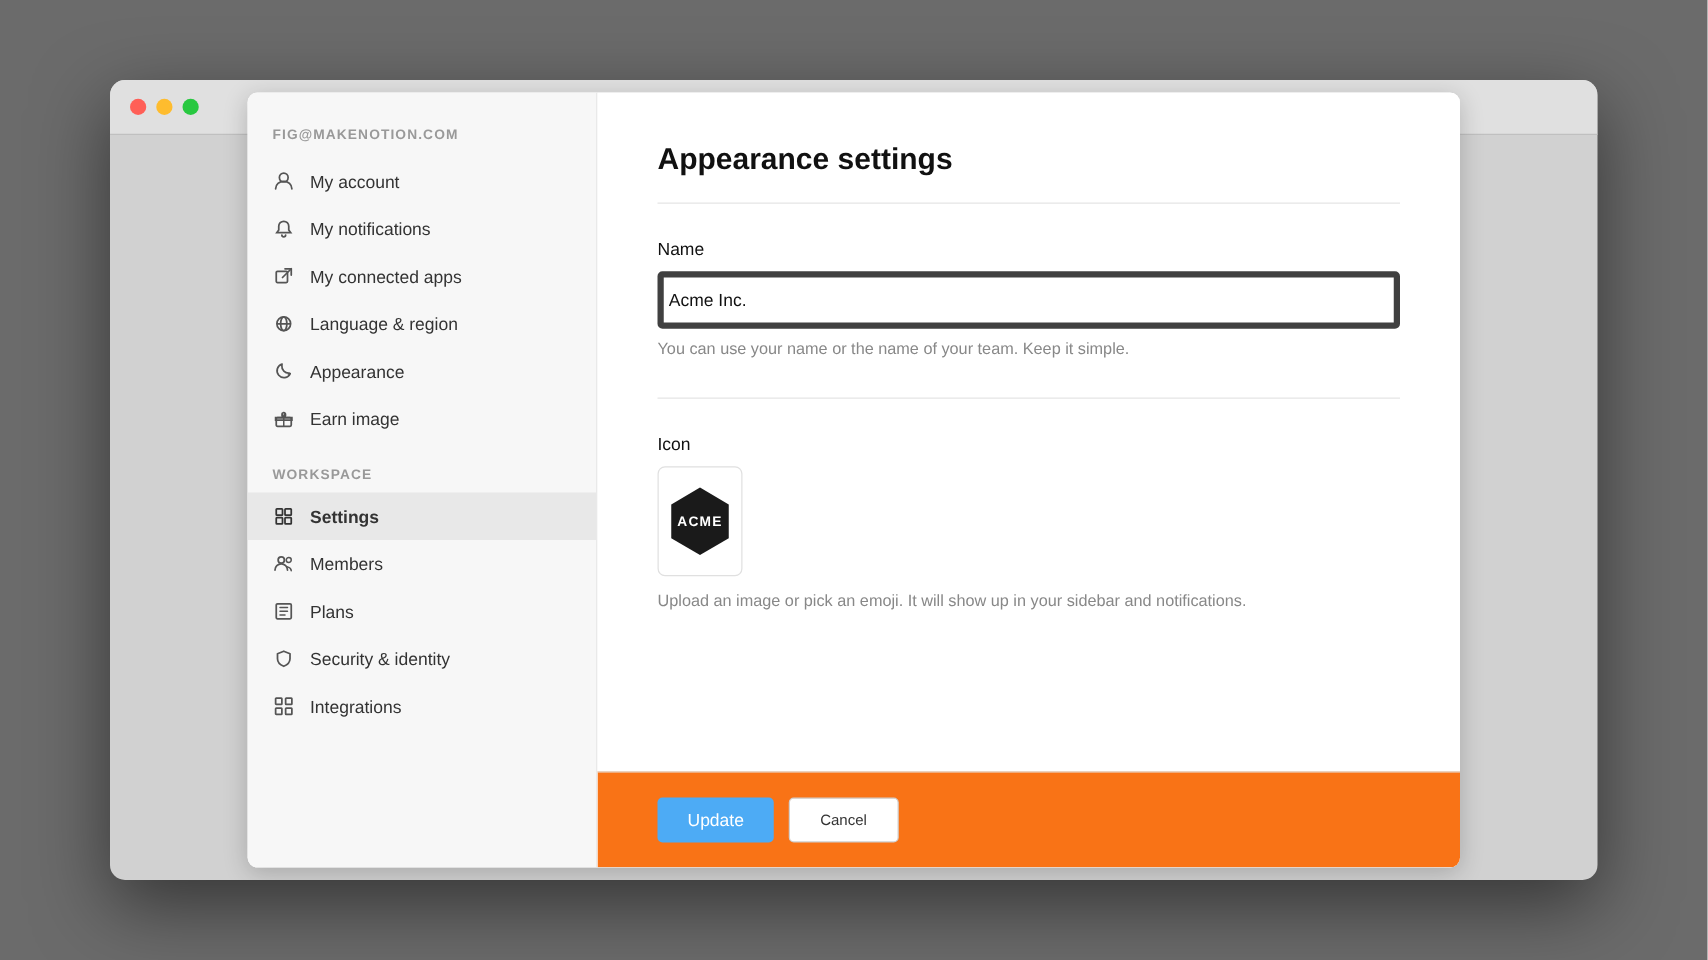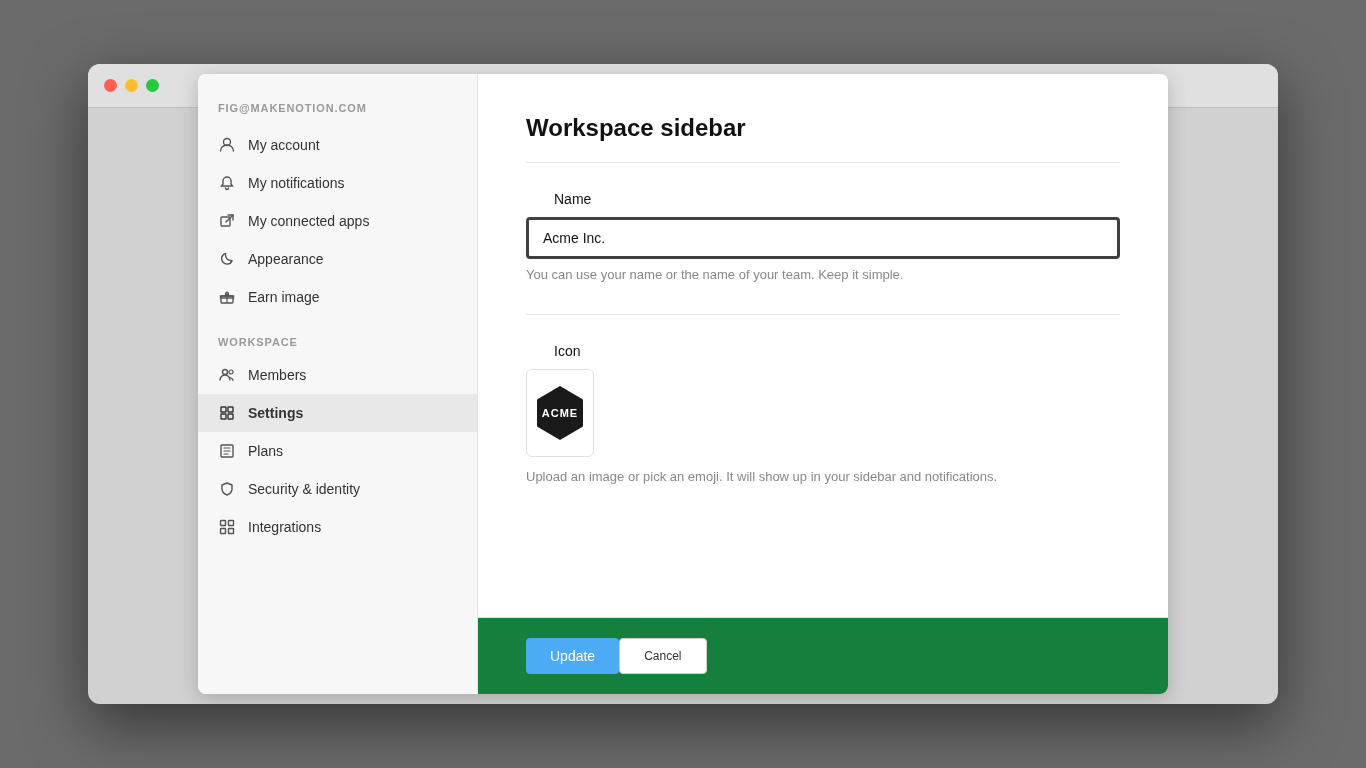--- a/index.html
+++ b/index.html
@@ -136,27 +136,26 @@
       height: 1px;
       background: #e5e5e5;
       margin: 0 0 28px 0;
     }
 
     .field-label {
       font-size: 14px;
       font-weight: 500;
       color: #111;
       margin-bottom: 10px;
-      margin-left: 28px;
     }
 
     .text-input {
       width: 100%;
-      padding: 10px 14px;
-      border: 3px solid #404040;
+      padding: 10px 4px;
+      border: 5px solid #404040;
       border-radius: 4px;
       font-size: 14px;
       color: #111;
       outline: none;
       background: #fff;
     }
 
     .field-hint {
       font-size: 13px;
       color: #888;
@@ -184,21 +183,22 @@
     .acme-logo {
       width: 62px;
       height: 62px;
     }
 
     
     .footer {
       padding: 20px 48px;
       border-top: 1px solid #e5e5e5;
       display: flex;
-      background: #15803d;
+      gap: 12px;
+      background: #f97316;
     }
 
     .btn-primary {
       padding: 10px 24px;
       background: #4dabf5;
       color: #fff;
       border: none;
       border-radius: 4px;
       font-size: 14px;
       font-weight: 500;
@@ -255,20 +255,30 @@
         <span class="icon">
           <svg width="16" height="16" viewBox="0 0 16 16" fill="none">
             <rect x="2" y="4" width="9" height="9" rx="1" stroke="#555" stroke-width="1.4"></rect>
             <path d="M9 2h5v5" stroke="#555" stroke-width="1.4" stroke-linecap="round" stroke-linejoin="round"></path>
             <path d="M14 2L7 9" stroke="#555" stroke-width="1.4" stroke-linecap="round"></path>
           </svg>
         </span>
         <span>My connected apps</span>
       </div>
 
+      <div class="sidebar-item">
+        <span class="icon">
+          <svg width="16" height="16" viewBox="0 0 16 16" fill="none">
+            <circle cx="8" cy="8" r="5.5" stroke="#555" stroke-width="1.4"></circle>
+            <ellipse cx="8" cy="8" rx="2.5" ry="5.5" stroke="#555" stroke-width="1.4"></ellipse>
+            <path d="M2.5 8h11" stroke="#555" stroke-width="1.4"></path>
+          </svg>
+        </span>
+        <span>Language &amp; region</span>
+      </div>
 
       <div class="sidebar-item">
         <span class="icon">
           <svg width="16" height="16" viewBox="0 0 16 16" fill="none">
             <path d="M12.5 9.5A5.5 5.5 0 016.5 3.5c0-.4.05-.8.13-1.17A5.5 5.5 0 1013.17 9.87c-.37.08-.77.13-1.17.13-.17 0-.33-.01-.5-.03z" stroke="#555" stroke-width="1.4" stroke-linejoin="round"></path>
           </svg>
         </span>
         <span>Appearance</span>
       </div>
 
@@ -277,45 +287,45 @@
           <svg width="16" height="16" viewBox="0 0 16 16" fill="none">
             <rect x="2" y="7" width="12" height="7" rx="1" stroke="#555" stroke-width="1.4"></rect>
             <path d="M1.5 7h13v2h-13z" stroke="#555" stroke-width="1.4"></path>
             <path d="M8 7V14M8 7c0 0-2-4 0-4s2 4 0 4zM8 7c0 0 2-4 0-4S6 7 8 7z" stroke="#555" stroke-width="1.2" stroke-linejoin="round"></path>
           </svg>
         </span>
         <span>Earn image</span>
       </div>
 
       <div class="sidebar-section-label">WORKSPACE</div>
+
+      <div class="sidebar-item active">
+        <span class="icon">
+          <svg width="16" height="16" viewBox="0 0 16 16" fill="none">
+            <rect x="2" y="2" width="5" height="5" rx="0.5" stroke="#333" stroke-width="1.4"></rect>
+            <rect x="9" y="2" width="5" height="5" rx="0.5" stroke="#333" stroke-width="1.4"></rect>
+            <rect x="2" y="9" width="5" height="5" rx="0.5" stroke="#333" stroke-width="1.4"></rect>
+            <rect x="9" y="9" width="5" height="5" rx="0.5" stroke="#333" stroke-width="1.4"></rect>
+          </svg>
+        </span>
+        <span>Settings</span>
+      </div>
 
       <div class="sidebar-item">
         <span class="icon">
           <svg width="16" height="16" viewBox="0 0 16 16" fill="none">
             <circle cx="6" cy="5" r="2.5" stroke="#555" stroke-width="1.4"></circle>
             <path d="M1 13c0-2.76 2.24-5 5-5s5 2.24 5 5" stroke="#555" stroke-width="1.4" stroke-linecap="round"></path>
             <circle cx="12" cy="5" r="2" stroke="#555" stroke-width="1.2"></circle>
             <path d="M11 10.5c1.5.5 3 1.5 3 3" stroke="#555" stroke-width="1.2" stroke-linecap="round"></path>
           </svg>
         </span>
         <span>Members</span>
       </div>
 
-      <div class="sidebar-item active">
-        <span class="icon">
-          <svg width="16" height="16" viewBox="0 0 16 16" fill="none">
-            <rect x="2" y="2" width="5" height="5" rx="0.5" stroke="#333" stroke-width="1.4"></rect>
-            <rect x="9" y="2" width="5" height="5" rx="0.5" stroke="#333" stroke-width="1.4"></rect>
-            <rect x="2" y="9" width="5" height="5" rx="0.5" stroke="#333" stroke-width="1.4"></rect>
-            <rect x="9" y="9" width="5" height="5" rx="0.5" stroke="#333" stroke-width="1.4"></rect>
-          </svg>
-        </span>
-        <span>Settings</span>
-      </div>
-
       <div class="sidebar-item">
         <span class="icon">
           <svg width="16" height="16" viewBox="0 0 16 16" fill="none">
             <rect x="2" y="2" width="12" height="12" rx="1" stroke="#555" stroke-width="1.4"></rect>
             <path d="M5 8h6M5 11h4M5 5h6" stroke="#555" stroke-width="1.2" stroke-linecap="round"></path>
           </svg>
         </span>
         <span>Plans</span>
       </div>
 
@@ -337,21 +347,21 @@
             <rect x="1.5" y="9.5" width="5" height="5" rx="0.5" stroke="#555" stroke-width="1.4"></rect>
             <rect x="9.5" y="9.5" width="5" height="5" rx="0.5" stroke="#555" stroke-width="1.4"></rect>
           </svg>
         </span>
         <span>Integrations</span>
       </div>
     </div>
 
     <div class="main-content">
       <div class="content-body">
-        <h1 class="page-title">Workspace sidebar</h1>
+        <h1 class="page-title">Appearance settings</h1>
         <div class="divider"></div>
 
         <div class="field-group">
           <div class="field-label">Name</div>
           <input type="text" class="text-input" value="Acme Inc." style="">
           <div class="field-hint">You can use your name or the name of your team. Keep it simple.</div>
         </div>
 
         <div class="divider"></div>
 

